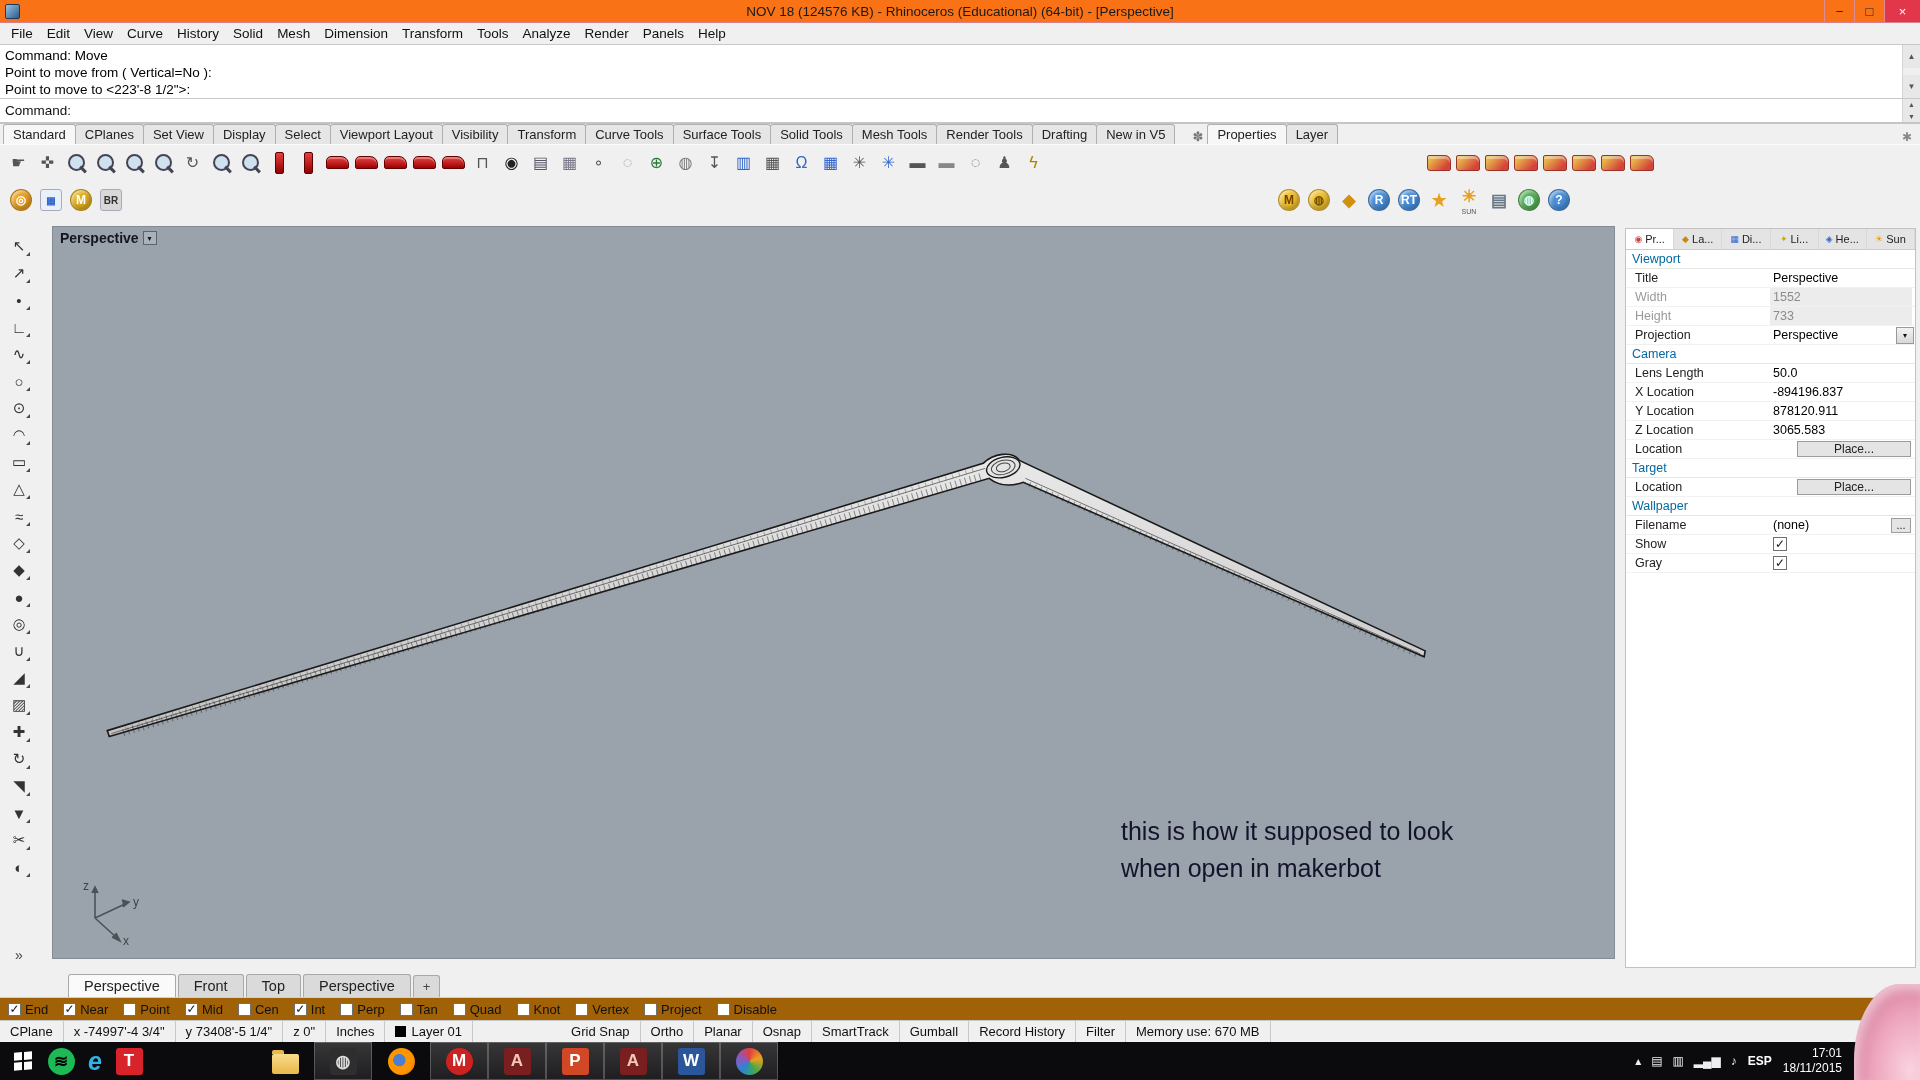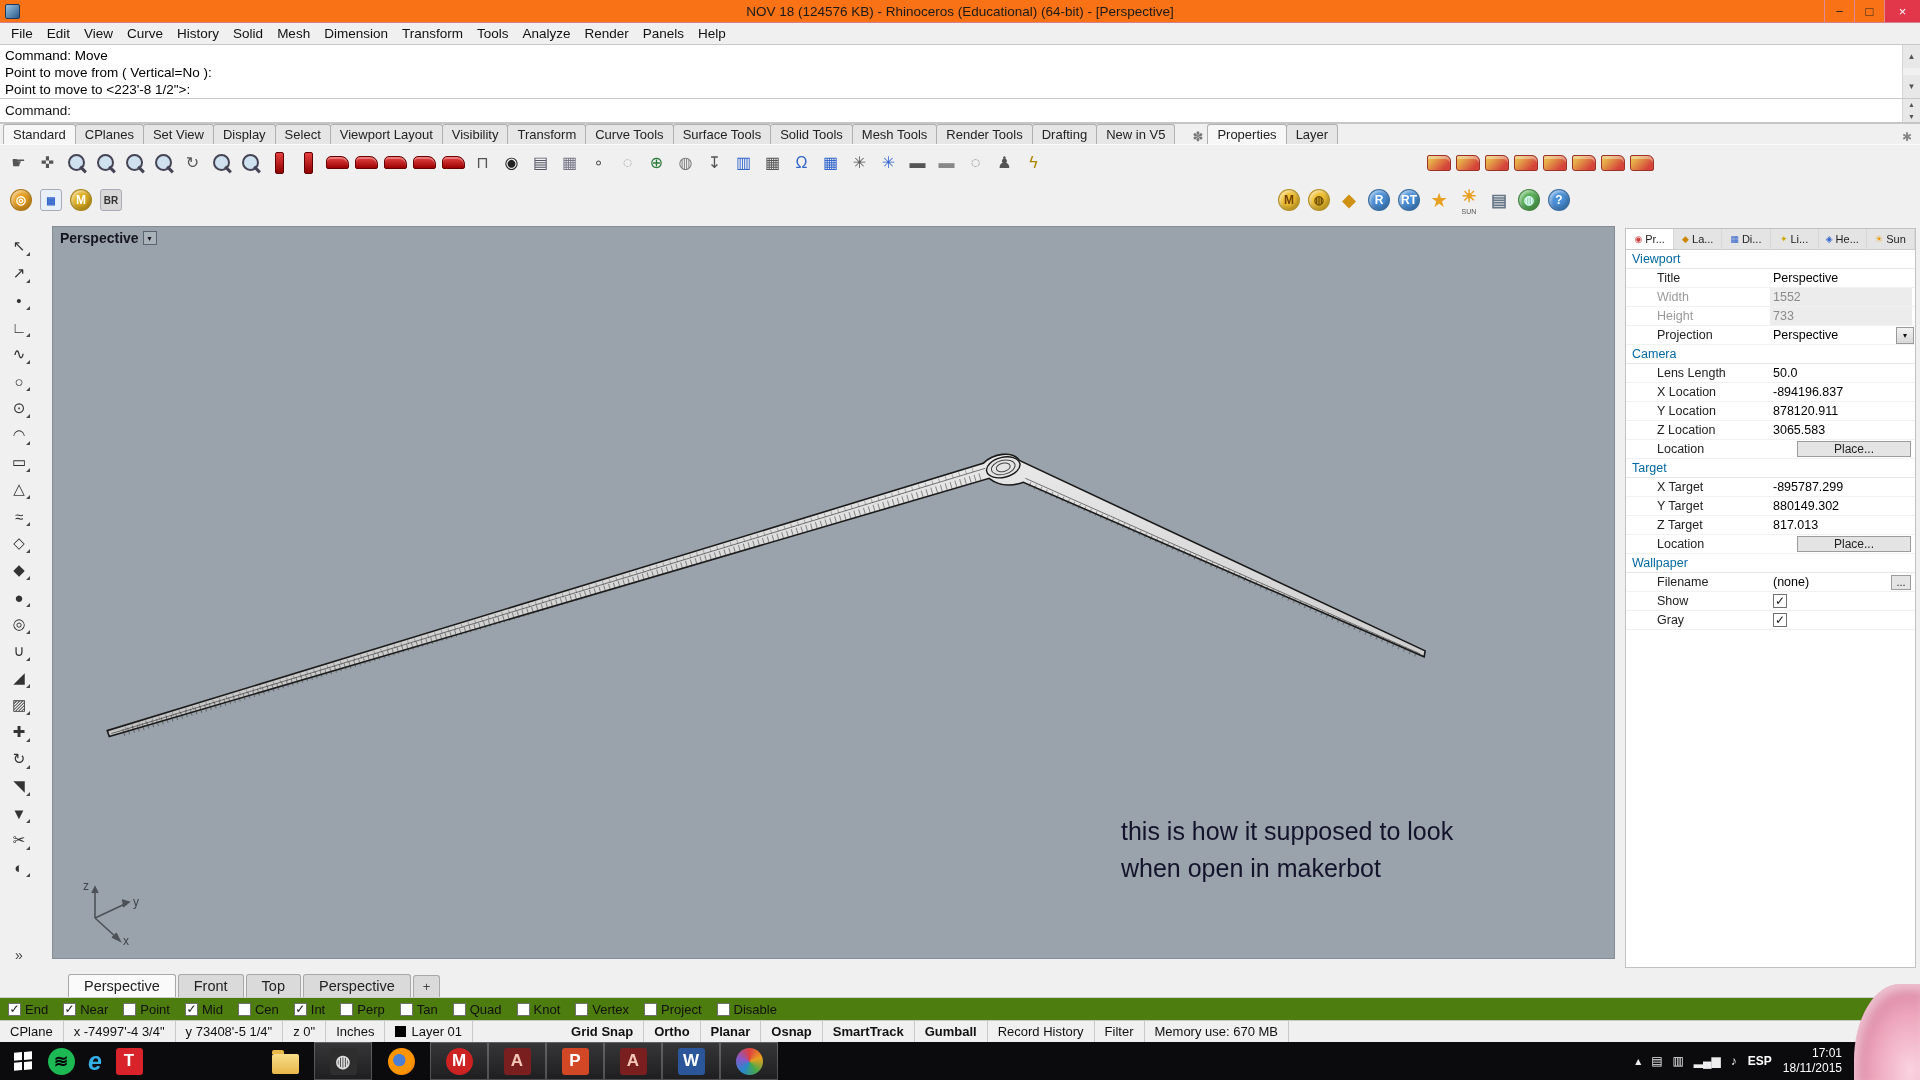--- a/index.html
+++ b/index.html
@@ -74,47 +74,47 @@
 
 .right-panel{width:299px;background:#f0f0f0;padding:8px 4px 0 4px}
 .panel-box{background:#fff;border:1px solid #c2c2c2;height:740px;display:flex;flex-direction:column;overflow:hidden}
 .panel-tabs{display:flex;background:#ececec;border-bottom:1px solid #ccc;flex:none}
 .ptab{flex:1;display:flex;align-items:center;gap:3px;justify-content:center;padding:4px 1px;font-size:11px;border-right:1px solid #d8d8d8;background:#e4e4e4;color:#222;white-space:nowrap;overflow:hidden}
 .ptab.active{background:#fff}
 .ptab-icon{font-size:9px}
 .panel-body{flex:1}
 .prow{display:flex;align-items:center;height:19px;border-bottom:1px solid #f1f1f1;font-size:12.5px;position:relative}
 .prow.header{padding-left:6px;color:#0369a1;background:#fff;border-bottom:1px solid #e6e6e6}
-.plabel{width:144px;padding-left:31px;color:#222;flex:none;overflow:hidden;white-space:nowrap}
+.plabel{width:144px;padding-left:9px;color:#222;flex:none;overflow:hidden;white-space:nowrap}
 .pvalue{flex:1;padding-left:3px;color:#000;white-space:nowrap}
 .prow.grayed .plabel{color:#9a9a9a}
 .prow.grayed .pvalue{background:#ececec;color:#8b8b8b;align-self:stretch;display:flex;align-items:center;margin-right:3px}
 .dd-btn{display:none;margin-left:auto;width:18px;height:17px;border:1px solid #999;background:linear-gradient(#f2f2f2,#d8d8d8);font-size:8px;align-items:center;justify-content:center;margin-right:1px;flex:none}
 .prow.dropdown .dd-btn{display:flex}
 .place-btn{margin-left:auto;margin-right:4px;width:114px;text-align:center;background:#e4e4e4;border:1px solid #9c9c9c;font-size:12px;padding:0;height:16px;color:#222}
 .browse-btn{margin-left:auto;margin-right:4px;width:20px;text-align:center;background:#e4e4e4;border:1px solid #9c9c9c;font-size:11px;height:15px;line-height:13px;color:#222;flex:none}
 .checkbox{width:14px;height:14px;border:1px solid #707070;background:#fff;display:inline-flex;align-items:center;justify-content:center;font-size:12px;color:#1a1a1a;flex:none}
 .checkbox.checked::before{content:"✓"}
 
 
 .vptabs{height:27px;background:#f0f0f0;display:flex;align-items:flex-end;padding-left:68px;border-bottom:1px solid #cfcfcf}
 .vptab{padding:3px 15px;font-size:14.5px;background:#dadada;border:1px solid #a8a8a8;border-bottom:none;border-radius:3px 3px 0 0;margin-right:2px;color:#222}
 .vptab.active{background:#fafafa}
 .vptab.plus{padding:3px 9px;font-size:13px;color:#444}
 
 
-.osnap{height:22px;display:flex;align-items:center;gap:15px;padding-left:8px;background:#4d7c0f;font-size:13px}
+.osnap{height:22px;display:flex;align-items:center;gap:15px;padding-left:8px;background:#a16207;font-size:13px}
 .osnap-item{display:flex;align-items:center;gap:4px}
 .osnap-item .checkbox{width:13px;height:13px}
 
 
 .statusbar{height:22px;display:flex;align-items:stretch;background:#f0f0f0;border-top:1px solid #c8c8c8;font-size:13px}
 .statusbar::after{content:"";flex:1}
 .status-item{display:flex;align-items:center;padding:0 10px;border-right:1px solid #c9c9c9;white-space:nowrap;color:#111}
-.status-item.on{font-weight:bold}
+.status-item.on{font-weight:normal}
 .status-item.gap{margin-left:88px}
 .status-item.swatch::before{content:"";width:11px;height:11px;background:#000;margin-right:5px;display:inline-block}
 
 
 .taskbar{height:38px;background:#0b0b0d;display:flex;align-items:center;padding-left:2px;position:relative}
 .start-btn{width:42px;height:38px;display:flex;align-items:center;justify-content:center}
 .start-grid{display:grid;grid-template-columns:8px 8px;grid-template-rows:8px 8px;gap:2px;transform:skewY(-4deg)}
 .start-grid span{background:#fff}
 .tb-app{width:58px;height:38px;display:flex;flex-direction:column;align-items:center;justify-content:center;position:relative;flex:none}
 .tb-app.sm{width:34px}
@@ -615,37 +615,20 @@
             </div>
           </div>
         <div class="prow">
           <span class="plabel">Location</span>
           <button class="place-btn">Place...</button>
         </div>
 
         <div class="prow header">
           <span>Target</span>
         </div>
-        <div>
-
-            <div class="prow">
-              <span class="plabel">X Target</span>
-              <span class="pvalue">-895787.299</span>
-            </div>
-
-            <div class="prow">
-              <span class="plabel">Y Target</span>
-              <span class="pvalue">880149.302</span>
-            </div>
-
-            <div class="prow">
-              <span class="plabel">Z Target</span>
-              <span class="pvalue">817.013</span>
-            </div>
-          </div>
         <div class="prow">
           <span class="plabel">Location</span>
           <button class="place-btn">Place...</button>
         </div>
 
         <div class="prow header">
           <span>Wallpaper</span>
         </div>
         <div class="prow">
           <span class="plabel">Filename</span>

